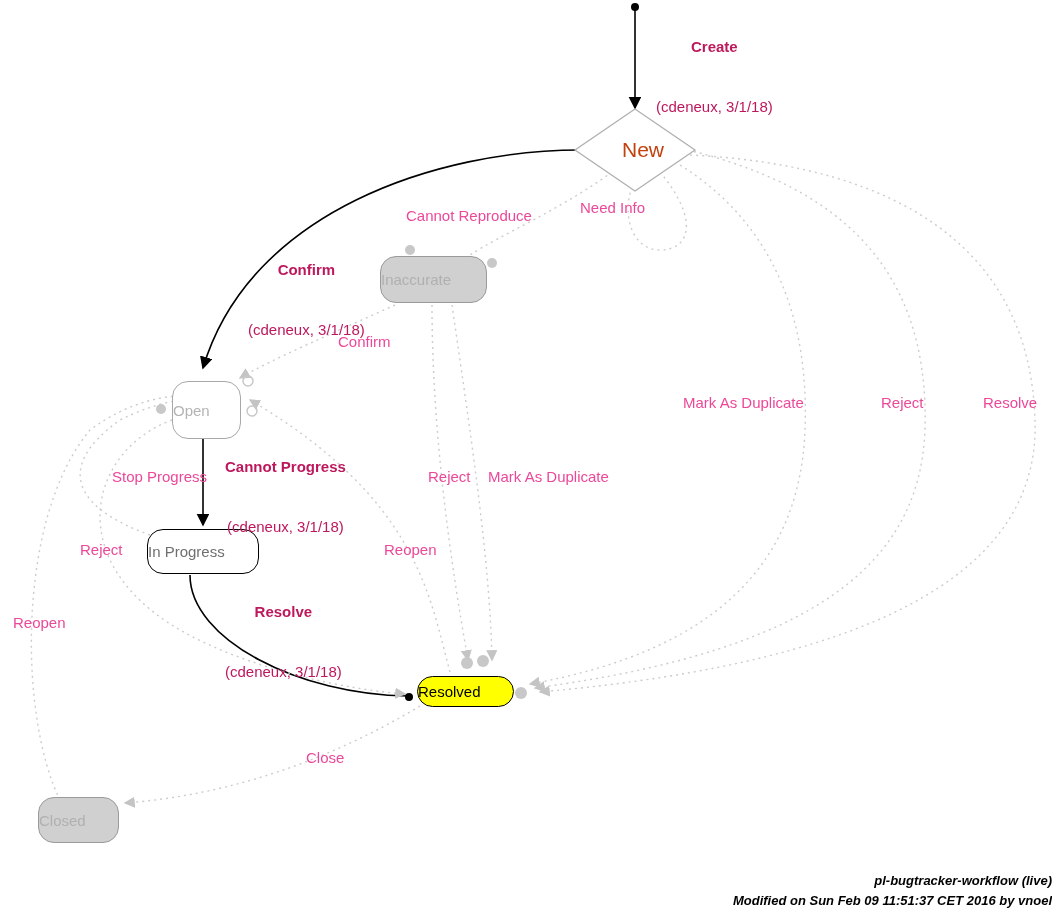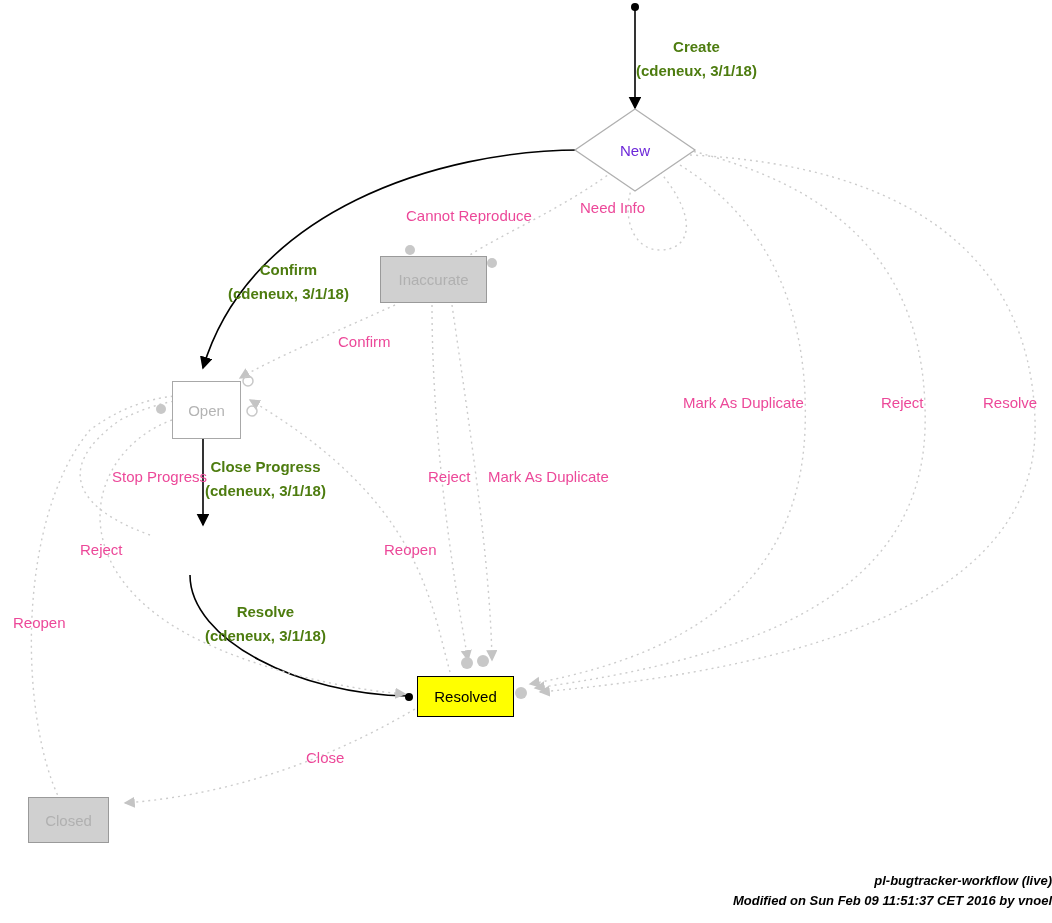--- a/index.html
+++ b/index.html
@@ -20,23 +20,24 @@
     left: 0;
     top: 0;
     width: 1052px;
     height: 923px;
   }
   .node {
     position: absolute;
     box-sizing: border-box;
     display: flex;
     align-items: center;
-    justify-content: center;
+    justify-content: flex-start;
     font-size: 15px;
     white-space: nowrap;
+    border-radius: 16px;
   }
   .node.rect {
     border: 1px solid #000000;
     background: #ffffff;
     color: #000000;
   }
   .node.rect.muted {
     border: 1px solid #a8a8a8;
     background: #ffffff;
     color: #b4b4b4;
@@ -49,44 +50,46 @@
   .node.rect.current {
     border: 1px solid #000000;
     background: #ffff00;
     color: #000000;
   }
   .diamond-wrap {
     position: absolute;
   }
   .diamond-label {
     position: absolute;
-    left: 0;
+    left: 8px;
     top: 0;
     width: 100%;
     height: 100%;
     display: flex;
     align-items: center;
     justify-content: center;
-    font-size: 15px;
-    color: #6d28d9;
+    font-size: 21px;
+    color: #c2410c;
   }
   .edge-label {
     position: absolute;
     font-size: 15px;
     color: #ec4899;
     white-space: nowrap;
   }
   .edge-label.active {
-    color: #4d7c0f;
+    color: #be185d;
     font-weight: bold;
     text-align: center;
     line-height: 1.6;
+    padding-left: 20px;
   }
   .edge-label.active .sub {
-    font-weight: bold;
+    font-weight: normal;
+    margin-top: 36px;
   }
   .footer {
     position: absolute;
     left: 0;
     width: 1052px;
     text-align: right;
     font-style: italic;
     font-size: 13px;
     font-weight: bold;
     color: #000000;
@@ -171,41 +174,44 @@
   </div>
 
   <div class="node rect grey" style="left:380px; top:256px; width:107px; height:47px;">
     <span>Inaccurate</span>
   </div>
 
   <div class="node rect muted" style="left:172px; top:381px; width:69px; height:58px;">
     <span>Open</span>
   </div>
 
-
-  <div class="node rect current" style="left:417px; top:676px; width:97px; height:41px;">
+  <div class="node rect" style="left:147px; top:529px; width:112px; height:45px; color:#6f6f6f;">
+    <span>In Progress</span>
+  </div>
+
+  <div class="node rect current" style="left:417px; top:676px; width:97px; height:31px;">
     <span>Resolved</span>
   </div>
 
-  <div class="node rect grey" style="left:28px; top:797px; width:81px; height:46px;">
+  <div class="node rect grey" style="left:38px; top:797px; width:81px; height:46px;">
     <span>Closed</span>
   </div>
 
   <div class="edge-label active" style="left:636px; top:35px;">
     <div>Create</div>
     <div class="sub">(cdeneux, 3/1/18)</div>
   </div>
 
   <div class="edge-label active" style="left:228px; top:258px;">
     <div>Confirm</div>
     <div class="sub">(cdeneux, 3/1/18)</div>
   </div>
 
   <div class="edge-label active" style="left:205px; top:455px;">
-    <div>Close Progress</div>
+    <div>Cannot Progress</div>
     <div class="sub">(cdeneux, 3/1/18)</div>
   </div>
 
   <div class="edge-label active" style="left:205px; top:600px;">
     <div>Resolve</div>
     <div class="sub">(cdeneux, 3/1/18)</div>
   </div>
 
   <div class="edge-label" style="left:406px; top:207px;">Cannot Reproduce</div>
   <div class="edge-label" style="left:580px; top:199px;">Need Info</div>

